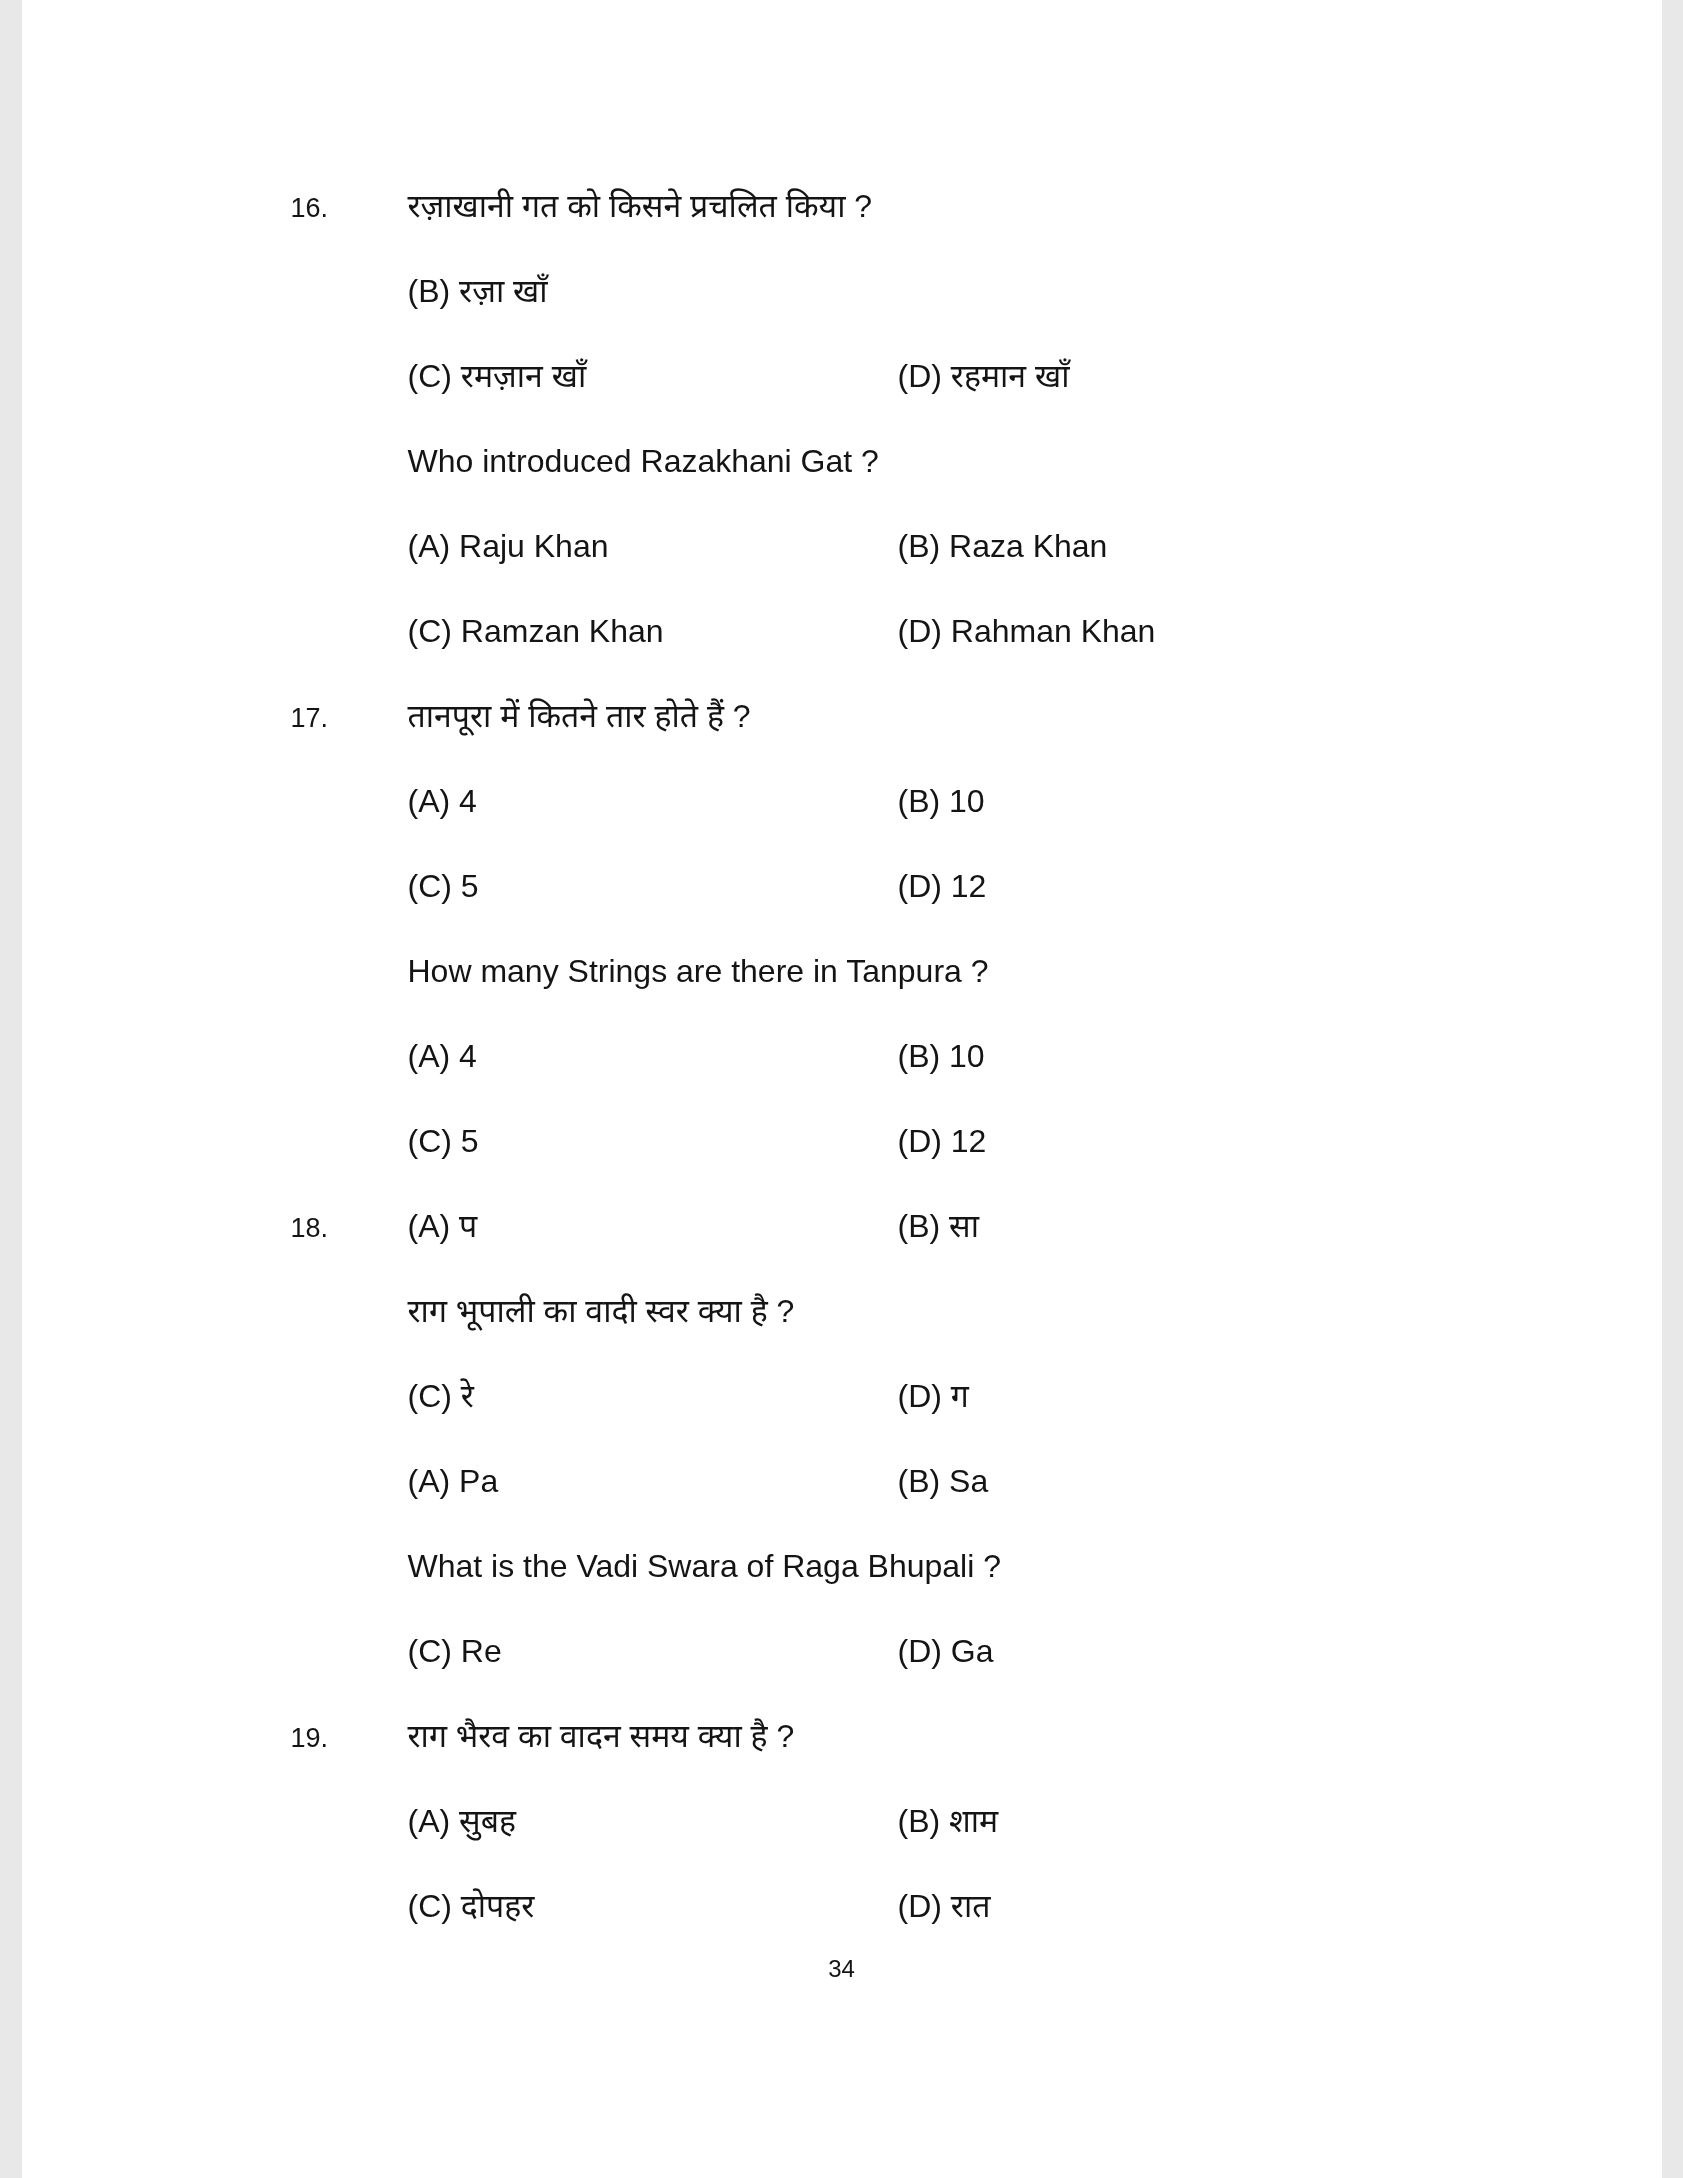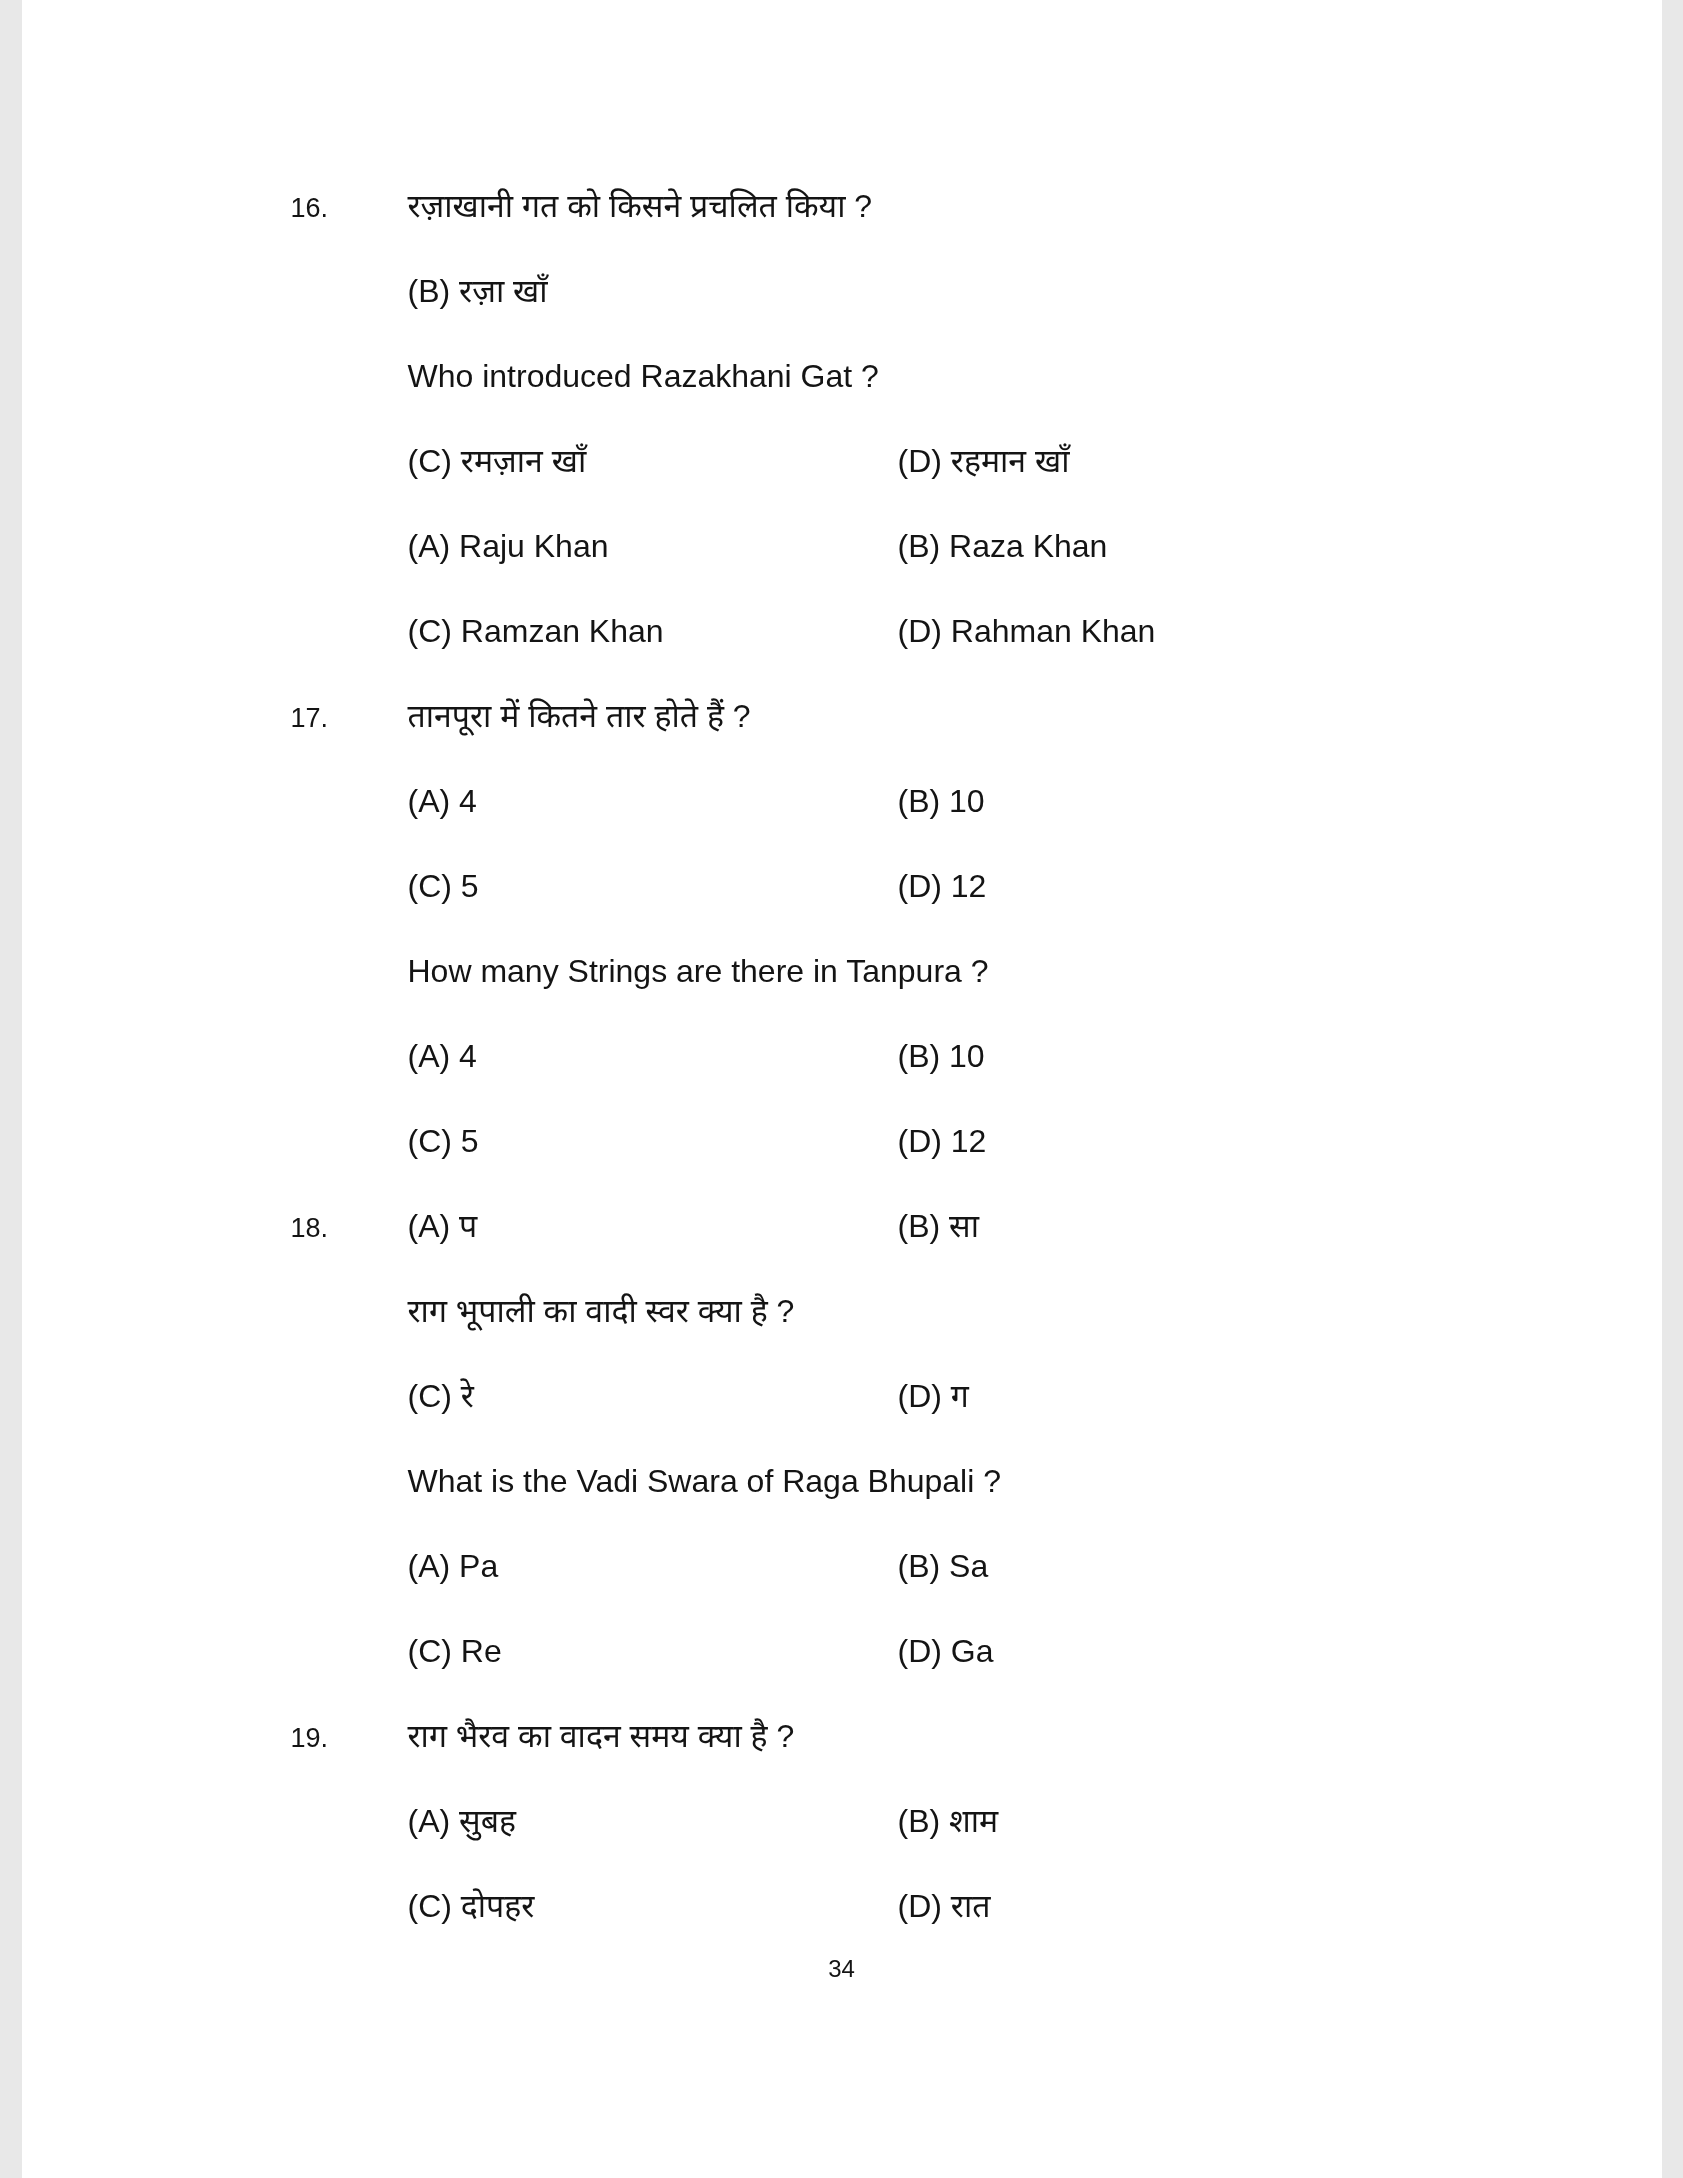--- a/index.html
+++ b/index.html
@@ -65,25 +65,25 @@
 
 <div class="page">
 
   <div class="question">
     <div class="qnum">16.</div>
     <div class="qbody">
       <div class="row">रज़ाखानी गत को किसने प्रचलित किया ?</div>
       <div class="row optrow">
         <div class="opt"><span>(B)</span> <span>रज़ा खाँ</span></div>
       </div>
-      <div class="row">Who introduced Razakhani Gat ?</div>
       <div class="row optrow">
         <div class="opt col-a"><span>(C)</span> <span>रमज़ान खाँ</span></div>
         <div class="opt"><span>(D)</span> <span>रहमान खाँ</span></div>
       </div>
+      <div class="row">Who introduced Razakhani Gat ?</div>
       <div class="row optrow">
         <div class="opt col-a"><span>(A)</span> <span>Raju Khan</span></div>
         <div class="opt"><span>(B)</span> <span>Raza Khan</span></div>
       </div>
       <div class="row optrow">
         <div class="opt col-a"><span>(C)</span> <span>Ramzan Khan</span></div>
         <div class="opt"><span>(D)</span> <span>Rahman Khan</span></div>
       </div>
     </div>
   </div>
@@ -117,25 +117,25 @@
     <div class="qbody">
       <div class="row optrow">
         <div class="opt col-a"><span>(A)</span> <span>प</span></div>
         <div class="opt"><span>(B)</span> <span>सा</span></div>
       </div>
       <div class="row">राग भूपाली का वादी स्वर क्या है ?</div>
       <div class="row optrow">
         <div class="opt col-a"><span>(C)</span> <span>रे</span></div>
         <div class="opt"><span>(D)</span> <span>ग</span></div>
       </div>
-      <div class="row">What is the Vadi Swara of Raga Bhupali ?</div>
       <div class="row optrow">
         <div class="opt col-a"><span>(A)</span> <span>Pa</span></div>
         <div class="opt"><span>(B)</span> <span>Sa</span></div>
       </div>
+      <div class="row">What is the Vadi Swara of Raga Bhupali ?</div>
       <div class="row optrow">
         <div class="opt col-a"><span>(C)</span> <span>Re</span></div>
         <div class="opt"><span>(D)</span> <span>Ga</span></div>
       </div>
     </div>
   </div>
 
   <div class="question">
     <div class="qnum">19.</div>
     <div class="qbody">

